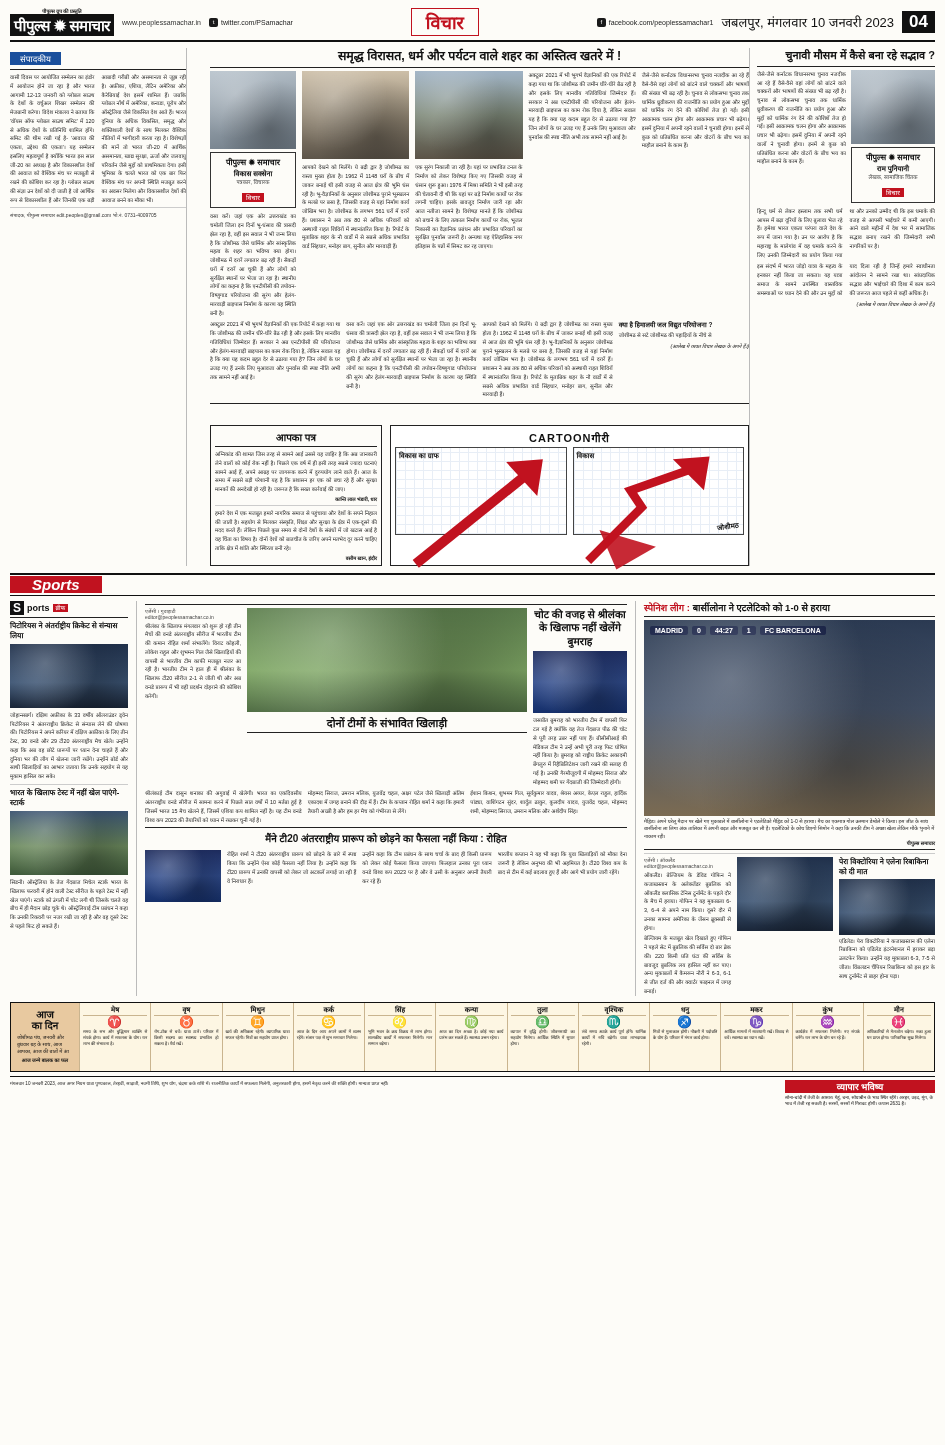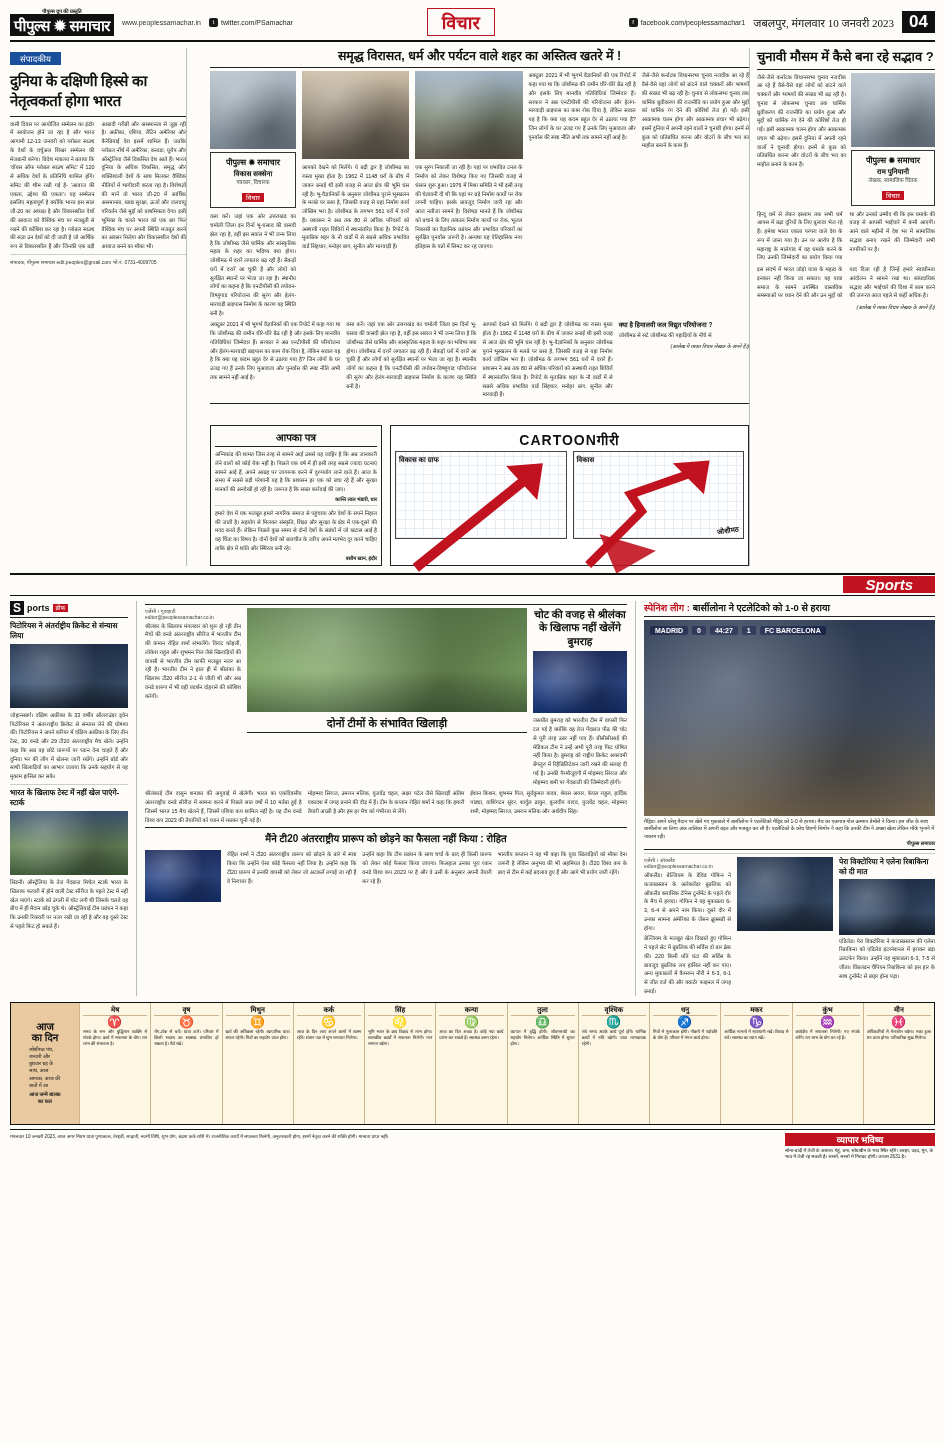--- a/index.html
+++ b/index.html
@@ -18,65 +18,65 @@
   .mh-left { display:flex; align-items:center; gap:8px; }
   .logo-box { font-weight:bold; font-size:15px; letter-spacing:-0.5px; }
   .logo-tiny { font-size:5px; text-align:center; letter-spacing:0; }
   .logo-main { background:#111; color:#fff; padding:1px 4px; display:inline-block; }
   .mh-site { font-size:7px; color:#333; }
   .mh-social { font-size:7px; color:#222; display:flex; align-items:center; gap:3px; }
   .sq { width:9px;height:9px;background:#1a1a1a;color:#fff;font-size:6px;display:inline-flex;align-items:center;justify-content:center;border-radius:2px;}
   .mh-center { border:1.5px solid #c1121f; padding:1px 14px; }
   .mh-center span { color:#c1121f; font-weight:bold; font-size:18px; }
   .mh-right { display:flex; align-items:center; gap:8px; }
-  .mh-date { font-size:11px;font-family:Liberation Serif, serif; }
+  .mh-date { font-size:13px; }
   .pageno { background:#111; color:#fff; font-weight:bold; font-size:17px; padding:1px 7px; }
 
   
   .topgrid { display:grid; grid-template-columns: 176px 1fr 186px; margin-top:6px; }
   .vline { border-left:1px solid #bbb; }
 
   .kicker-tab { display:inline-block; background:#1a4f9c; color:#fff; font-size:8.5px; padding:1px 10px; }
   .edit-title { font-size:15px; font-weight:bold; line-height:1.35; margin:5px 0 4px; letter-spacing:-0.3px; }
   .rule { border-top:1px solid #222; margin:3px 0; }
   .rule-thin { border-top:1px solid #ccc; margin:3px 0; }
 
   .body-text { font-size:5.4px; line-height:1.62; text-align:justify; color:#1c1c1c; hyphens:auto; }
   .col2 { column-count:2; column-gap:7px; }
 
   .contact { font-size:5px; color:#333; margin-top:4px; line-height:1.5; }
 
   .center-kicker { text-align:center; font-size:12.5px; font-weight:bold; color:#111; line-height:1.3; }
   .center-head { text-align:center; font-size:27px; font-weight:bold; letter-spacing:-0.8px; margin:4px 0 6px; }
-  .right-head { font-size:13px; font-weight:bold; line-height:1.35; text-align:left; }
+  .right-head { font-size:11px; font-weight:bold; line-height:1.35; text-align:right; }
 
   .photo { background:linear-gradient(160deg,#9aa6b2,#5e6b78); position:relative; overflow:hidden; }
   .photo.portrait { background:linear-gradient(170deg,#b9c4cd,#6f7b86); }
   .byline-box { border:1px solid #333; padding:3px 4px; text-align:center; }
   .byline-logo { font-weight:bold; font-size:8px; }
   .byline-name { font-size:7px; font-weight:bold; margin-top:2px; }
   .byline-role { font-size:5.5px; color:#444; }
   .byline-tag { background:#c1121f; color:#fff; font-size:6.5px; padding:0 4px; display:inline-block; margin-top:2px;}
 
   .letters-box { border:1px solid #222; padding:4px; }
   .letters-title { text-align:center; font-weight:bold; font-size:10px; border-bottom:1px solid #222; padding-bottom:2px; margin-bottom:3px; }
   .sign { font-size:5px; text-align:right; font-weight:bold; margin-top:2px; }
 
   .cartoon-box { border:1px solid #222; padding:4px; position:relative; background:#fff; }
-  .cartoon-title { font-weight:bold; font-size:14px; text-align:center; letter-spacing:1px; }
+  .cartoon-title { font-weight:bold; font-size:11px; text-align:center; letter-spacing:1px; }
   .graphwrap { display:flex; gap:6px; margin-top:2px; }
   .graph { flex:1; border:1px solid #444; background:
       repeating-linear-gradient(0deg,#e8eef6 0 1px,transparent 1px 9px),
       repeating-linear-gradient(90deg,#e8eef6 0 1px,transparent 1px 9px), #fff;
       height:88px; position:relative; }
   .glabel { position:absolute; left:3px; top:4px; font-size:7px; font-weight:bold; line-height:1.2; }
   svg.arrow { position:absolute; inset:0; }
 
   
-  .sports-bar { margin-top:7px; border-top:2px solid #111; border-bottom:1px solid #111; text-align:right; padding:1px 0;text-decoration:underline; }
+  .sports-bar { margin-top:7px; border-top:2px solid #111; border-bottom:1px solid #111; text-align:left; padding:1px 0;text-decoration:underline; }
   .sports-bar span { background:#c1121f; color:#fff; font-weight:bold; font-style:italic; font-size:15px; padding:0 22px; display:inline-block; }
 
   .sportsgrid { display:grid; grid-template-columns: 118px 1fr 300px; gap:8px; margin-top:5px; }
   .sbrief-head { display:flex; align-items:center; gap:3px; border-bottom:1px solid #222; padding-bottom:2px;}
   .sbrief-head .S { background:#111;color:#fff;font-weight:bold;font-size:12px;padding:0 3px; }
   .sbrief-head .t { font-weight:bold; font-size:9px; }
   .sbrief-head .b { background:#c1121f;color:#fff;font-size:6px;padding:0 3px; }
   .sb-title { font-size:7.5px; font-weight:bold; line-height:1.35; margin:3px 0; }
 
   .sp-kicker { text-align:center; font-size:11px; font-weight:bold; }
@@ -88,21 +88,21 @@
   .league-bar { font-size:9.5px; font-weight:bold; border-bottom:1px solid #222; padding-bottom:2px; }
   .league-bar b { color:#c1121f;text-align:center; }
 
   .scorebar { position:absolute; top:6px; left:6px; right:6px; display:flex; align-items:center; gap:4px; color:#fff; font-size:7px; font-weight:bold; }
   .scorebar .pill { background:rgba(10,20,60,.85); padding:1px 5px; border-radius:2px; }
 
   .agency { font-size:5px; color:#444; text-align:center; }
 
   
   .zodiac { margin-top:6px; border:1px solid #111; background:#fdf6e3; display:grid; grid-template-columns: 68px repeat(12, 1fr); }
-  .z-first { background:#e8c9a0; padding:18px; text-align:center; }
+  .z-first { background:#e8c9a0; padding:6px; text-align:center; }
   .z-first .t1 { font-weight:bold; font-size:10px; line-height:1.1; }
   .z-first .t2 { font-size:5px; margin-top:3px; line-height:1.45; text-align:left;}
   .z-cell { border-left:1px solid #c9b48f; padding:2px 3px; }
   .z-name { text-align:center; font-weight:bold; font-size:7px; border-bottom:1px solid #c9b48f; padding-bottom:1px; }
   .z-sym { text-align:center; font-size:12px; color:#7a5c2e; line-height:1.1; }
   .z-txt { font-size:4.2px; line-height:1.5; text-align:justify; }
 
   .footer { margin-top:4px; display:grid; grid-template-columns: 1fr 150px; gap:6px; align-items:start; border-top:1px solid #111; padding-top:3px;}
   .footer .imprint { font-size:4.6px; line-height:1.55; text-align:justify; color:#222; }
   .vb-title { background:#c1121f; color:#fff; font-size:9px; font-weight:bold; text-align:center; padding:0 4px;}
@@ -148,21 +148,20 @@
       </div>
       <div class="mh-date">जबलपुर, मंगलवार 10 जनवरी 2023</div>
       <div class="pageno">04</div>
     </div>
   </div>
 
   <div class="topgrid">
 
     <div>
       <div class="kicker-tab">संपादकीय</div>
-      <div class="edit-title">दुनिया के दक्षिणी हिस्से का नेतृत्वकर्ता होगा भारत</div>
       <div class="rule"></div>
       <div class="body-text col2">वासी दिवस पर आयोजित सम्मेलन का इंडोर में आयोजन होने जा रहा है और भारत आगामी 12-13 जनवरी को ग्लोबल साउथ के देशों के वर्चुअल शिखर सम्मेलन की मेजबानी करेगा। विदेश मंत्रालय ने बताया कि 'वॉयस ऑफ ग्लोबल साउथ समिट' में 120 से अधिक देशों के प्रतिनिधि शामिल होंगे। समिट की थीम रखी गई है- 'आवाज की एकता, उद्देश्य की एकता'। यह सम्मेलन इसलिए महत्वपूर्ण है क्योंकि भारत इस साल जी-20 का अध्यक्ष है और विकासशील देशों की आवाज को वैश्विक मंच पर मजबूती से रखने की कोशिश कर रहा है। ग्लोबल साउथ की संज्ञा उन देशों को दी जाती है जो आर्थिक रूप से विकासशील हैं और जिनकी एक बड़ी आबादी गरीबी और असमानता से जूझ रही है। अफ्रीका, एशिया, लैटिन अमेरिका और कैरेबियाई देश इसमें शामिल हैं। जबकि ग्लोबल नॉर्थ में अमेरिका, कनाडा, यूरोप और ऑस्ट्रेलिया जैसे विकसित देश आते हैं। भारत दुनिया के अधिक विकसित, समृद्ध और शक्तिशाली देशों के साथ मिलकर वैश्विक नीतियों में भागीदारी करता रहा है। विशेषज्ञों की मानें तो भारत जी-20 में आर्थिक असमानता, खाद्य सुरक्षा, ऊर्जा और जलवायु परिवर्तन जैसे मुद्दों को प्राथमिकता देगा। इसी भूमिका के चलते भारत को एक बार फिर वैश्विक मंच पर अपनी स्थिति मजबूत करने का अवसर मिलेगा और विकासशील देशों की आवाज बनने का मौका भी।</div>
       <div class="rule-thin"></div>
       <div class="contact">संपादक, पीपुल्स समाचार
 edit.peoples@gmail.com भो.नं. 0731-4009705</div>
     </div>
 
     <div class="vline" style="padding-left:23px">
       <div class="center-kicker">समृद्ध विरासत, धर्म और पर्यटन वाले शहर का अस्तित्व खतरे में !</div>
       <div class="rule"></div>

